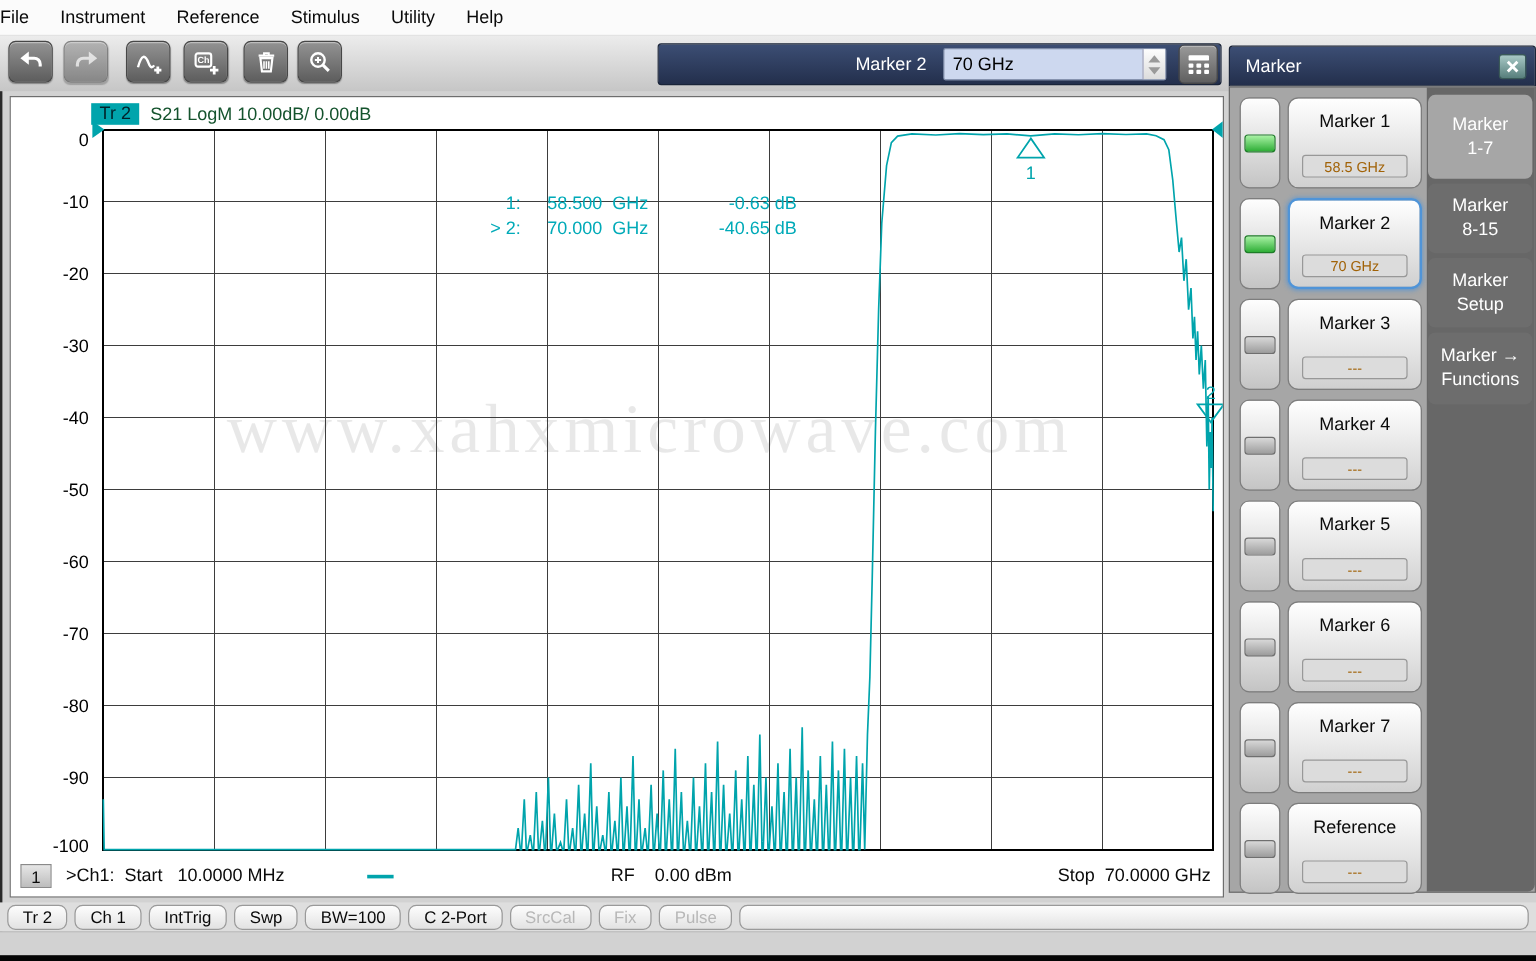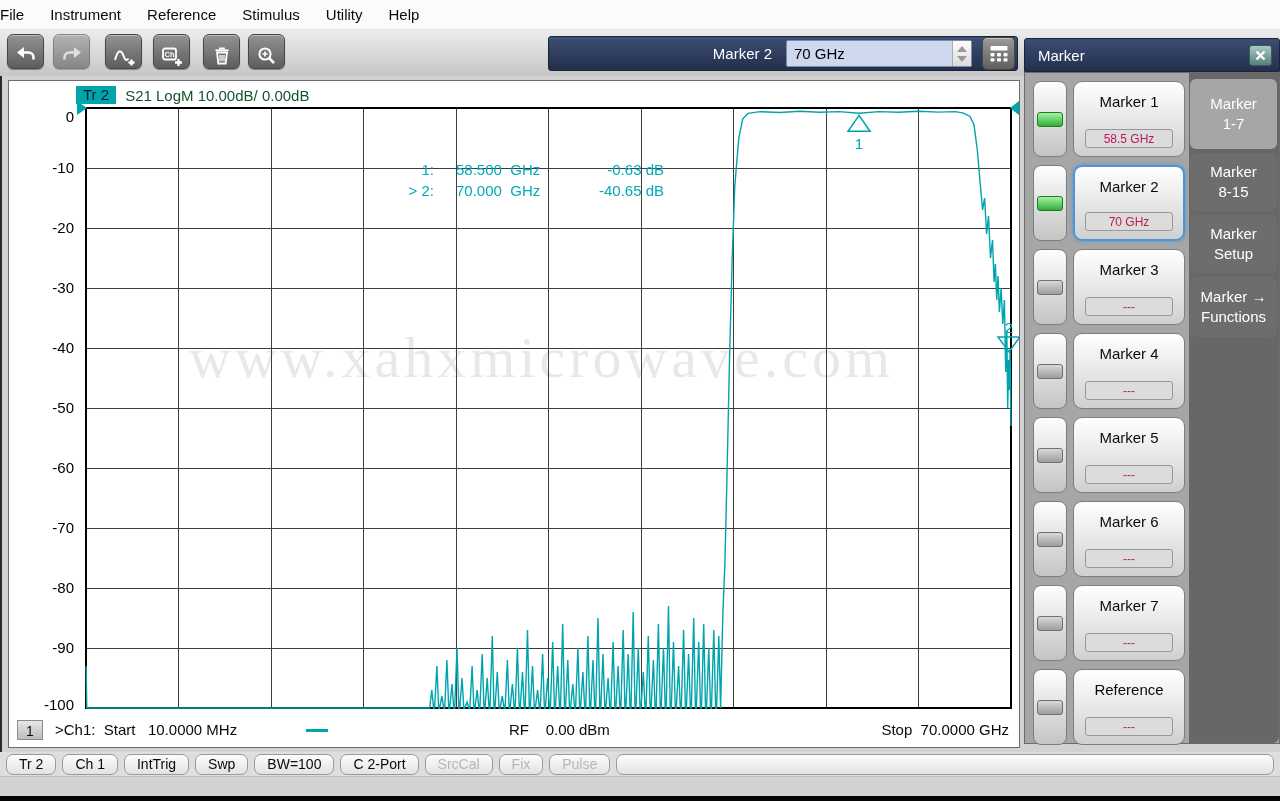--- a/index.html
+++ b/index.html
@@ -11,21 +11,21 @@
            display:flex;align-items:center;gap:26px;padding-left:0;box-sizing:border-box;
            font-size:15px;color:#0a0a0a;border-bottom:1px solid #e3e3e3;}
   .menu-item{cursor:default;}
 
   
   .toolbar{position:absolute;left:0;top:30px;width:100%;height:46px;
            background:linear-gradient(#ececec,#c6c6c6);}
   .tb-btn{position:absolute;top:4px;width:37px;height:35px;border-radius:6px;
           background:linear-gradient(#939393,#5d5d5d);border:1px solid #474747;
           box-shadow:inset 0 1px 0 rgba(255,255,255,.4),0 1px 1px rgba(0,0,0,.35);
-          display:flex;align-items:flex-end;justify-content:center;padding:0;box-sizing:border-box;}
+          display:flex;align-items:center;justify-content:center;padding:0;box-sizing:border-box;}
   .tb-btn.disabled{opacity:.62;}
   .tb-btn svg{display:block;}
 
   .marker-entry-bar{position:absolute;left:548px;top:6px;width:470px;height:35px;box-sizing:border-box;
         background:linear-gradient(#3c4e74,#232f4c);border:1px solid #1a2439;border-radius:3px;
         display:flex;align-items:center;justify-content:flex-end;padding-right:2px;}
   .me-label{color:#fff;font-size:15px;margin-right:14px;}
   .entry-input{width:186px;height:27px;background:#cdd8ef;border:1px solid #7d8aa6;border-radius:2px;
         display:flex;align-items:center;box-sizing:border-box;margin-right:10px;}
   .entry-value{flex:1;font-size:15px;color:#000;padding-left:7px;}
@@ -78,21 +78,21 @@
   .m-toggle{width:34px;height:76px;border-radius:8px;background:linear-gradient(#fefefe,#c4c4c4);
         border:1px solid #7d7d7d;display:flex;align-items:center;justify-content:center;padding:0;}
   .led{width:24px;height:13px;border-radius:3px;}
   .led.on{background:linear-gradient(#a8f2a4,#2fae37);border:1px solid #1e7c28;}
   .led.off{background:linear-gradient(#d8d8d8,#9d9d9d);border:1px solid #6f6f6f;}
   .m-btn{position:relative;flex:1;height:76px;border-radius:9px;background:linear-gradient(#ffffff,#d0d0d0);
         border:1px solid #7d7d7d;padding:0;box-sizing:border-box;}
   .m-btn.selected{border:2px solid #4f94d8;box-shadow:0 0 4px rgba(79,148,216,.9);}
   .m-label{position:absolute;top:11px;left:0;width:100%;text-align:center;font-size:15px;color:#0a0a0a;}
   .m-value{position:absolute;bottom:8px;left:50%;transform:translateX(-50%);width:88px;height:19px;line-height:19px;
-        background:#dcdcdc;border:1px solid #989898;border-radius:3px;text-align:center;font-size:12px;color:#be185d;
+        background:#dcdcdc;border:1px solid #989898;border-radius:3px;text-align:center;font-size:12px;color:#a16207;
         box-sizing:border-box;margin-top:39px;}
 
   
   .statusbar{position:absolute;left:0;top:752px;width:100%;height:24px;background:#dedede;
         display:flex;gap:6px;align-items:center;padding-left:6px;padding-right:6px;box-sizing:border-box;}
   .sb-btn{height:21px;border-radius:7px;background:linear-gradient(#fdfdfd,#e2e2e2);border:1px solid #9a9a9a;
         font-size:14px;color:#0a0a0a;padding:0 12px;font-family:"Liberation Sans",sans-serif;}
   .sb-btn.disabled{color:#b7b7b7;}
   .sb-btn.spacer{flex:1;}
   .bottom-strip{position:absolute;left:0;top:776px;width:100%;height:20px;background:#d2d2d2;border-top:1px solid #bdbdbd;}

